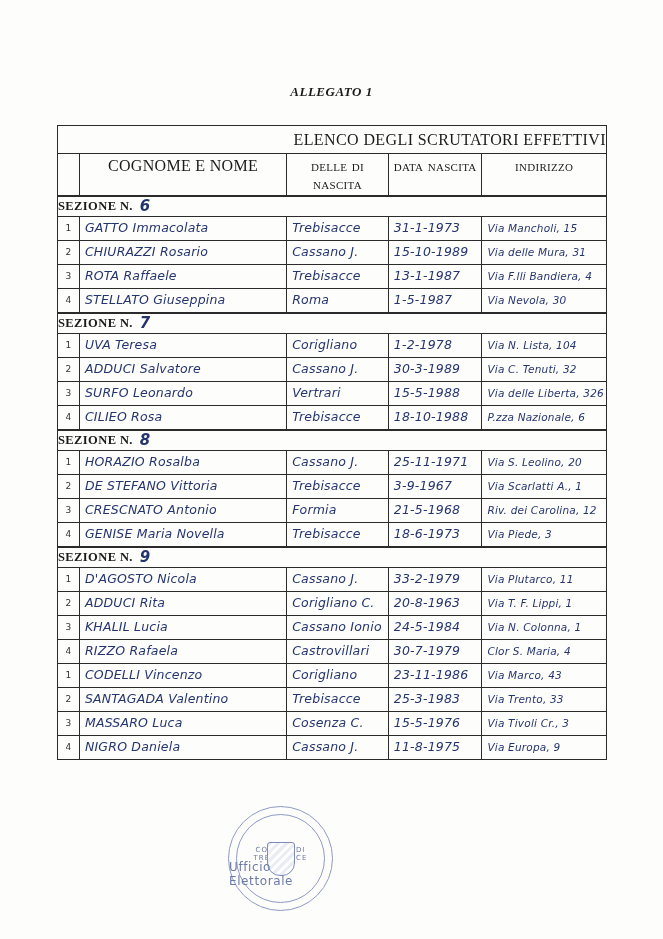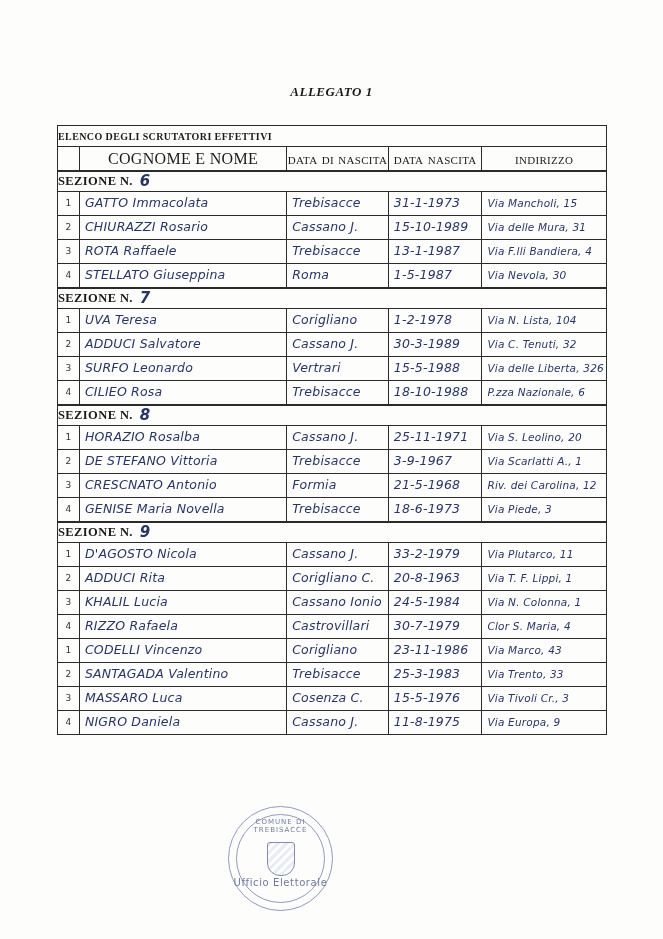--- a/index.html
+++ b/index.html
@@ -33,23 +33,23 @@
   }
   .table-wrap {
     position: absolute;
     left: 57px;
     top: 125px;
     width: 550px;
     border: 1.6px solid #2b2b2b;
     box-sizing: border-box;
   }
   .tbl-head {
-    text-align: left;
-    font-weight: bold;
-    font-size: 10px;
+    text-align: right;
+    font-weight: normal;
+    font-size: 16px;
     letter-spacing: 0.4px;
     padding: 5px 0 4px;
     border-bottom: 1.3px solid #2b2b2b;
   }
   .col-head {
     display: flex;
     border-bottom: 1.3px solid #2b2b2b;
     font-size: 16px;
     font-variant: small-caps;
     letter-spacing: 0.3px;
@@ -153,48 +153,48 @@
     background: repeating-linear-gradient(135deg, #e8ebf5 0 3px, #ffffff 3px 6px);
   }
   .stamp .txt-top,
   .stamp .txt-bot {
     position: absolute;
     width: 100%;
     text-align: center;
     font-family: "DejaVu Sans", sans-serif;
     font-size: 7px;
     letter-spacing: 1px;
+    margin-top: 28px;
   }
   .stamp .txt-top { top: 11px; }
   .stamp .txt-bot { bottom: 12px; }
   .stamp .txt-sub {
     position: absolute;
     width: 100%;
     bottom: 22px;
-    text-align: center;
-    font-family: "DejaVu Sans", sans-serif;
-    font-size: 10px;
+    font-family: "DejaVu Sans", sans-serif;
+    font-size: 12px;
     letter-spacing: 0.6px;
   }
 </style>
 </head>
 <body>
 
 <div class="page">
 
   <div class="doc-title">ALLEGATO 1</div>
 
   <div class="table-wrap">
 
     <div class="tbl-head">ELENCO DEGLI SCRUTATORI EFFETTIVI</div>
 
     <div class="col-head">
       <div class="c-num"></div>
       <div class="c-name">COGNOME E NOME</div>
-      <div class="c-birth">data di nascita</div>
+      <div class="c-birth">delle di nascita</div>
       <div class="c-date">data nascita</div>
       <div class="c-addr">indirizzo</div>
     </div>
 
     <div id="sections-container">
         <div class="section-row"><span>SEZIONE N.</span><span class="sec-n">6</span></div>
         <div class="row">
           <div class="c-num cell-num"><span>1</span></div>
           <div class="c-name"><span class="hand">GATTO Immacolata</span></div>
           <div class="c-birth"><span class="hand">Trebisacce</span></div>

